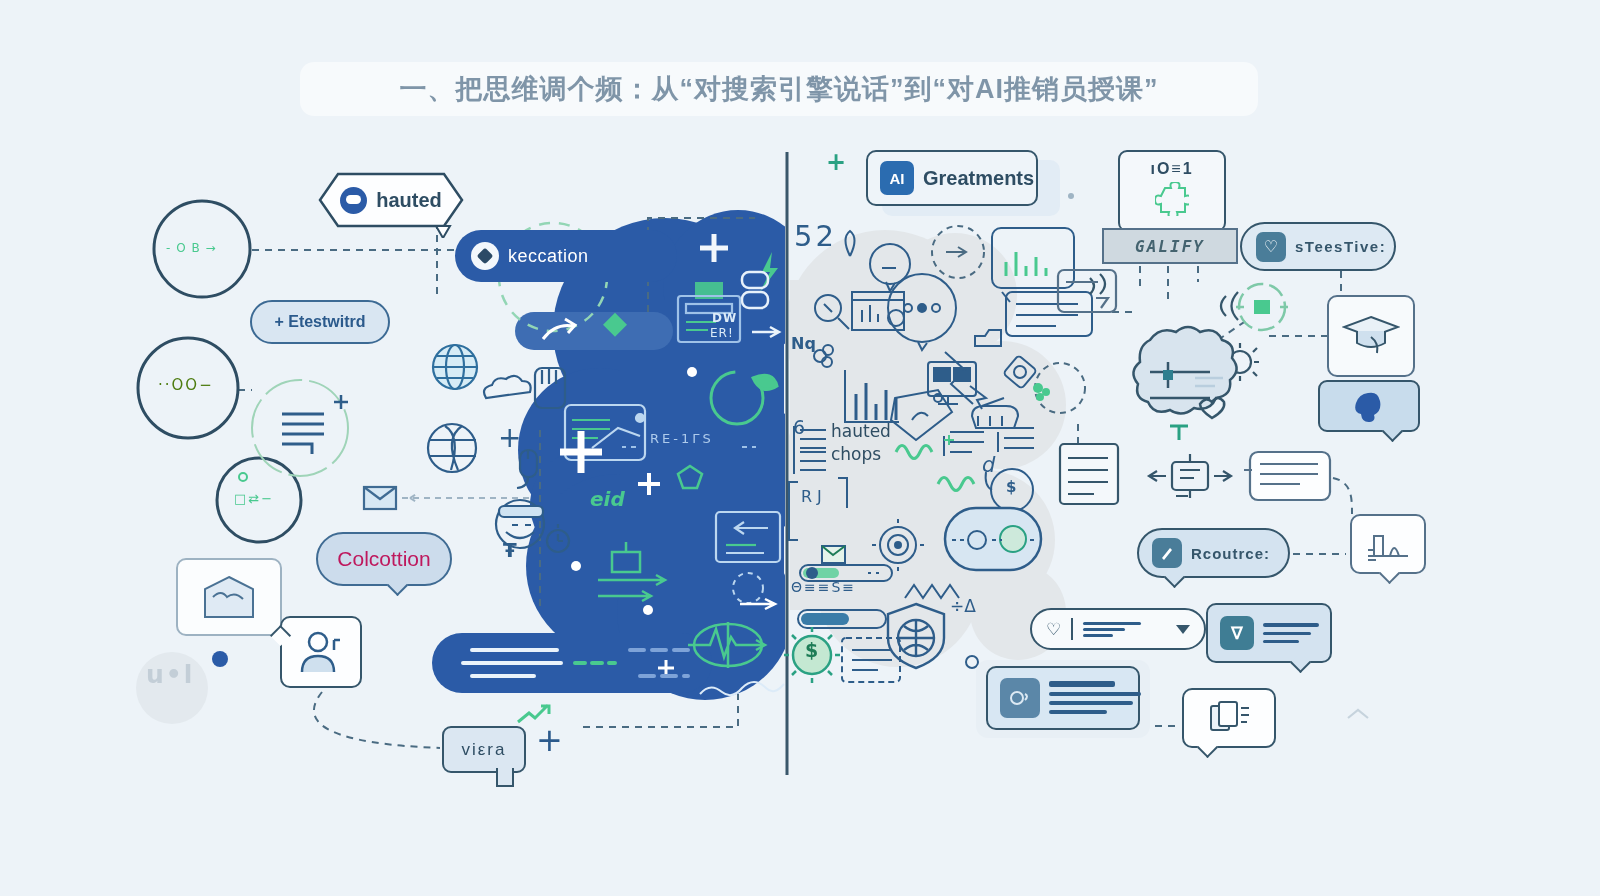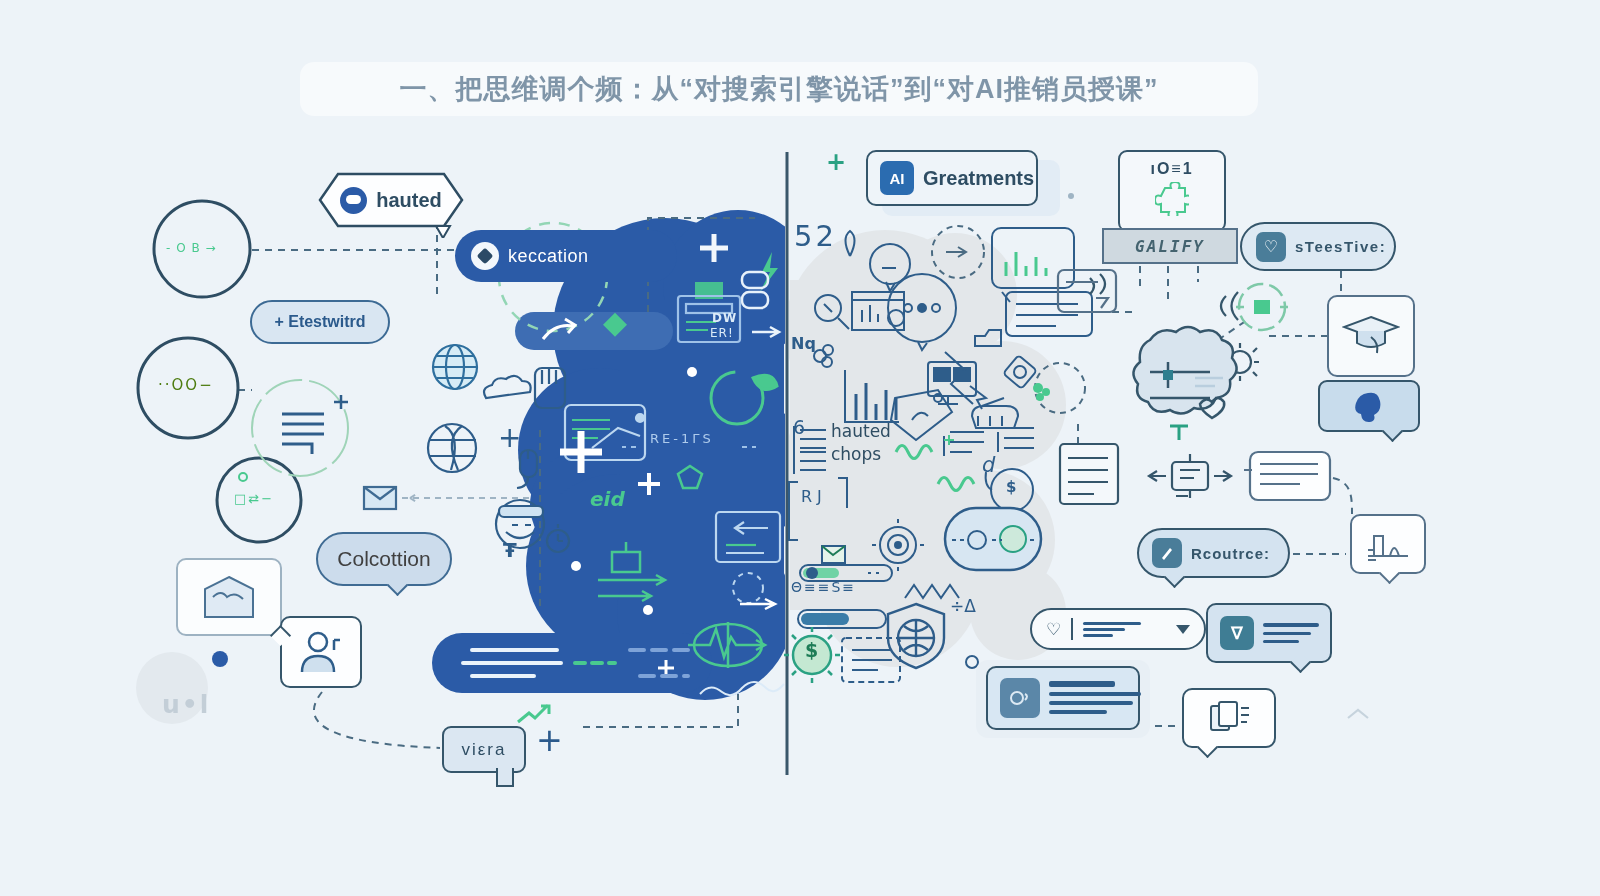--- a/index.html
+++ b/index.html
@@ -402,21 +402,21 @@
   </span>
   <span style="font-size:18px;color:#fff;letter-spacing:.5px">keccation</span>
 </div>
 
 <div class="node pill" style="left:250px;top:300px;width:140px;height:44px;background:#d9e6f2;border-color:#3c6a94;justify-content:center">
   <span style="font-size:16px;font-weight:700;color:#2b5a8c">+ Etestwitrd</span>
 </div>
 
 <div class="node" style="left:316px;top:532px;width:136px;height:54px;border-radius:27px;background:#ccdcec;border:2px solid #3f6b93;justify-content:center">
   <span class="tail" style="background:#ccdcec;border-right:2px solid #3f6b93;border-bottom:2px solid #3f6b93;left:72px;bottom:-9px"></span>
-  <span style="position:relative;font-size:21px;color:#404040">Colcottion</span>
+  <span style="position:relative;font-size:21px;color:#be185d">Colcottion</span>
 </div>
 
 <div class="node" style="left:442px;top:726px;width:84px;height:47px;border-radius:9px;background:#dbe7f2;border:2px solid #35566b;justify-content:center">
   <span style="position:absolute;left:52px;bottom:-16px;width:14px;height:17px;background:#dbe7f2;border:2px solid #35566b;border-top:none"></span>
   <span style="position:relative;font-size:17px;letter-spacing:2px;color:#2e4d63;font-weight:500">viεra</span>
 </div>
 
 <div class="abs" style="left:882px;top:160px;width:178px;height:56px;background:#e2ecf5;border-radius:10px"></div>
 <div class="node" style="left:866px;top:150px;width:172px;height:56px;background:#eef4f9;border:2.5px solid #35566b;border-radius:10px;padding-left:12px">
   <span class="badge" style="width:34px;height:34px;background:#2b6cb0">
@@ -546,21 +546,21 @@
     <span class="glyph" style="left: 791px; top: 336px; font-size: 16px; color: rgb(46, 93, 138); font-weight: 700;">Nq</span>
     <span class="glyph" style="left: 793px; top: 418px; font-size: 19px; color: rgb(46, 93, 138);">6</span>
     <span class="glyph" style="left: 801px; top: 489px; font-size: 16px; color: rgb(46, 93, 138); letter-spacing: 5px;">RJ</span>
     <span class="glyph" style="left: 791px; top: 580px; font-size: 14px; color: rgb(46, 93, 138); letter-spacing: 2px;">Θ≡≡S≡</span>
     <span class="glyph" style="left: 805px; top: 641px; font-size: 19px; color: rgb(30, 125, 87); font-weight: 700;">$</span>
     <span class="glyph" style="left: 1006px; top: 480px; font-size: 15px; color: rgb(46, 93, 138); font-weight: 700;">$</span>
     <span class="glyph" style="left: 982px; top: 455px; font-size: 21px; color: rgb(46, 93, 138); font-style: italic;">d</span>
     <span class="glyph" style="left: 950px; top: 598px; font-size: 17px; color: rgb(46, 93, 138);">÷Δ</span>
     <span class="glyph" style="left: 712px; top: 312px; font-size: 12px; color: rgb(220, 235, 248); font-weight: 700; letter-spacing: 1px;">DW</span>
     <span class="glyph" style="left: 710px; top: 327px; font-size: 12px; color: rgb(220, 235, 248); letter-spacing: 1px;">ER!</span>
-    <span class="glyph" style="left: 146px; top: 692px; font-size: 25px; color: rgb(195, 206, 215); font-weight: 700; letter-spacing: 2px; margin-left: 16px;">u•l</span>
+    <span class="glyph" style="left: 146px; top: 662px; font-size: 25px; color: rgb(195, 206, 215); font-weight: 700; letter-spacing: 2px;">u•l</span>
     <span class="glyph" style="left: 503px; top: 540px; font-size: 20px; color: rgb(46, 93, 138); font-weight: 700;">Ŧ</span>
     <span class="glyph" style="left: 166px; top: 242px; font-size: 12px; color: rgb(73, 201, 143); letter-spacing: 1px;">- O B →</span>
     <span class="glyph" style="left: 158px; top: 378px; font-size: 15px; color: #4d7c0f; letter-spacing: 2px;">··OO−</span>
     <span class="glyph" style="left: 234px; top: 492px; font-size: 13px; color: rgb(73, 201, 143); letter-spacing: 2px;">□⇄−</span>
     <span class="glyph" style="left: 650px; top: 432px; font-size: 13px; color: rgb(174, 203, 236); letter-spacing: 3px;">RE-1ΓS</span>
     <span class="glyph" style="left: 590px; top: 489px; font-size: 20px; color: rgb(73, 201, 143); font-weight: 700; font-style: italic;">eid</span>
     <span class="glyph" style="left: 831px; top: 423px; font-size: 17px; color: rgb(46, 77, 99);">hauted</span>
     <span class="glyph" style="left: 831px; top: 446px; font-size: 17px; color: rgb(46, 77, 99);">chops</span>
   </div>
 

